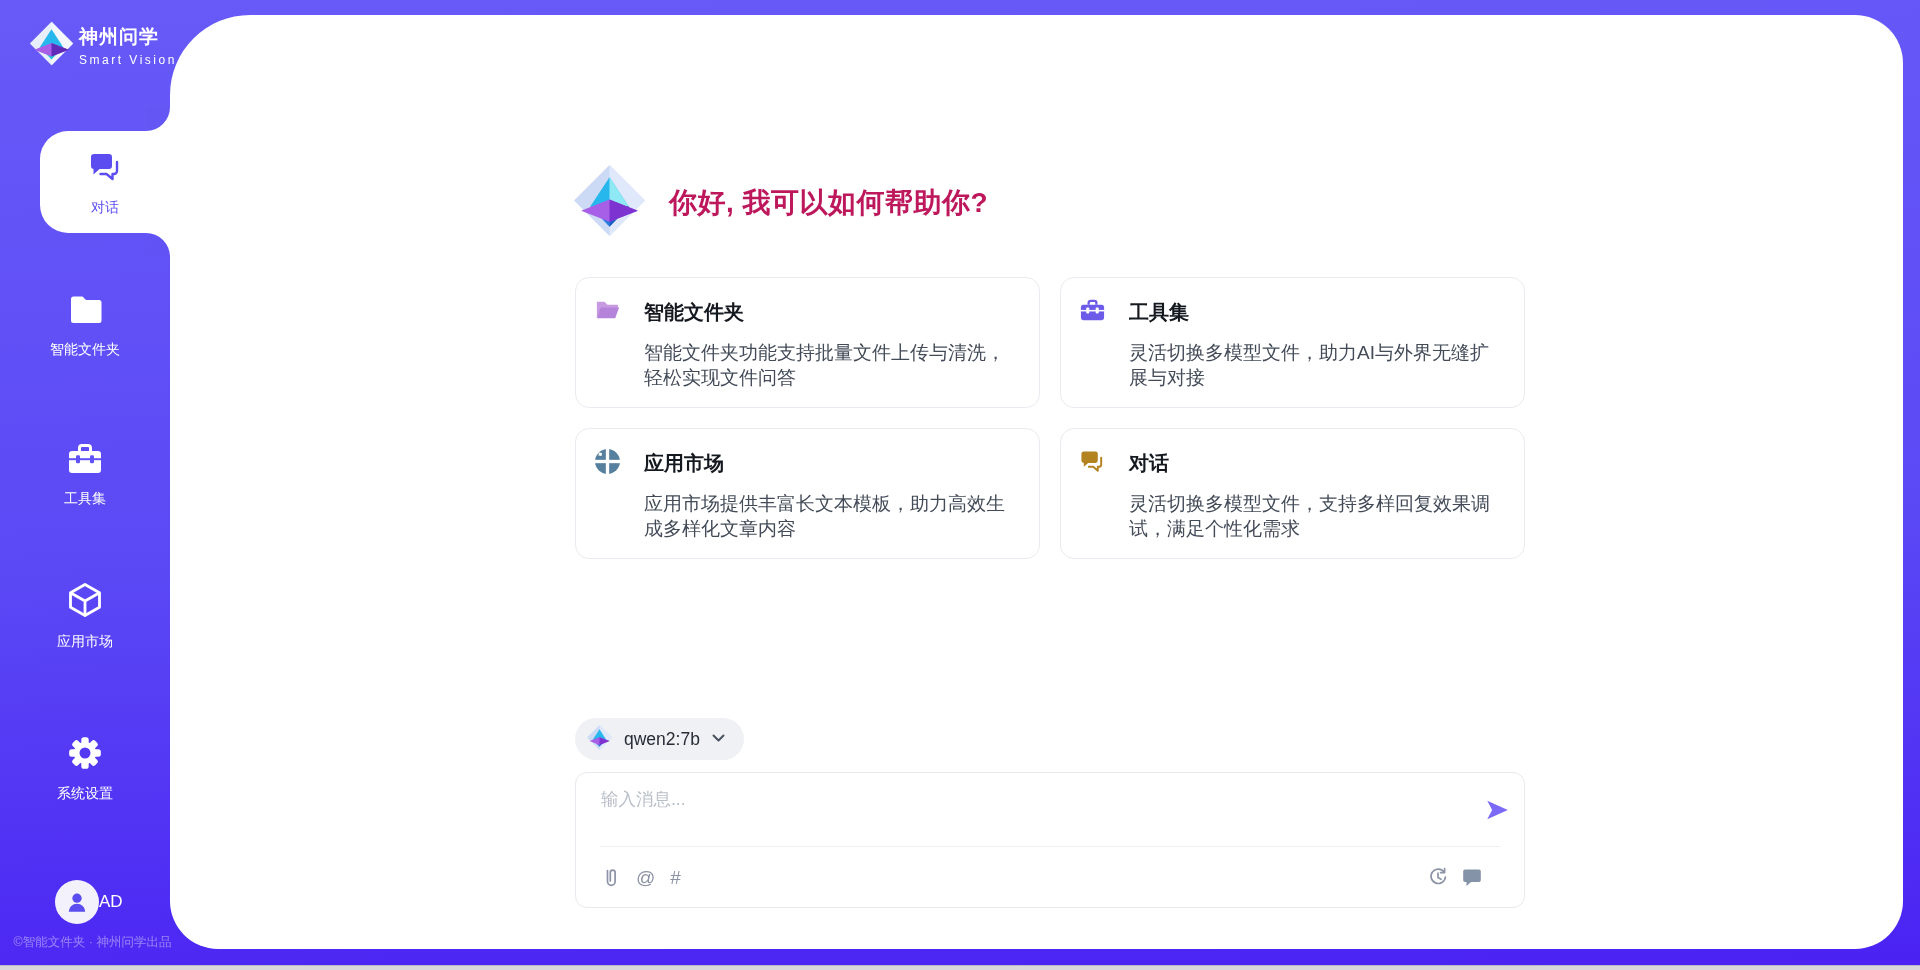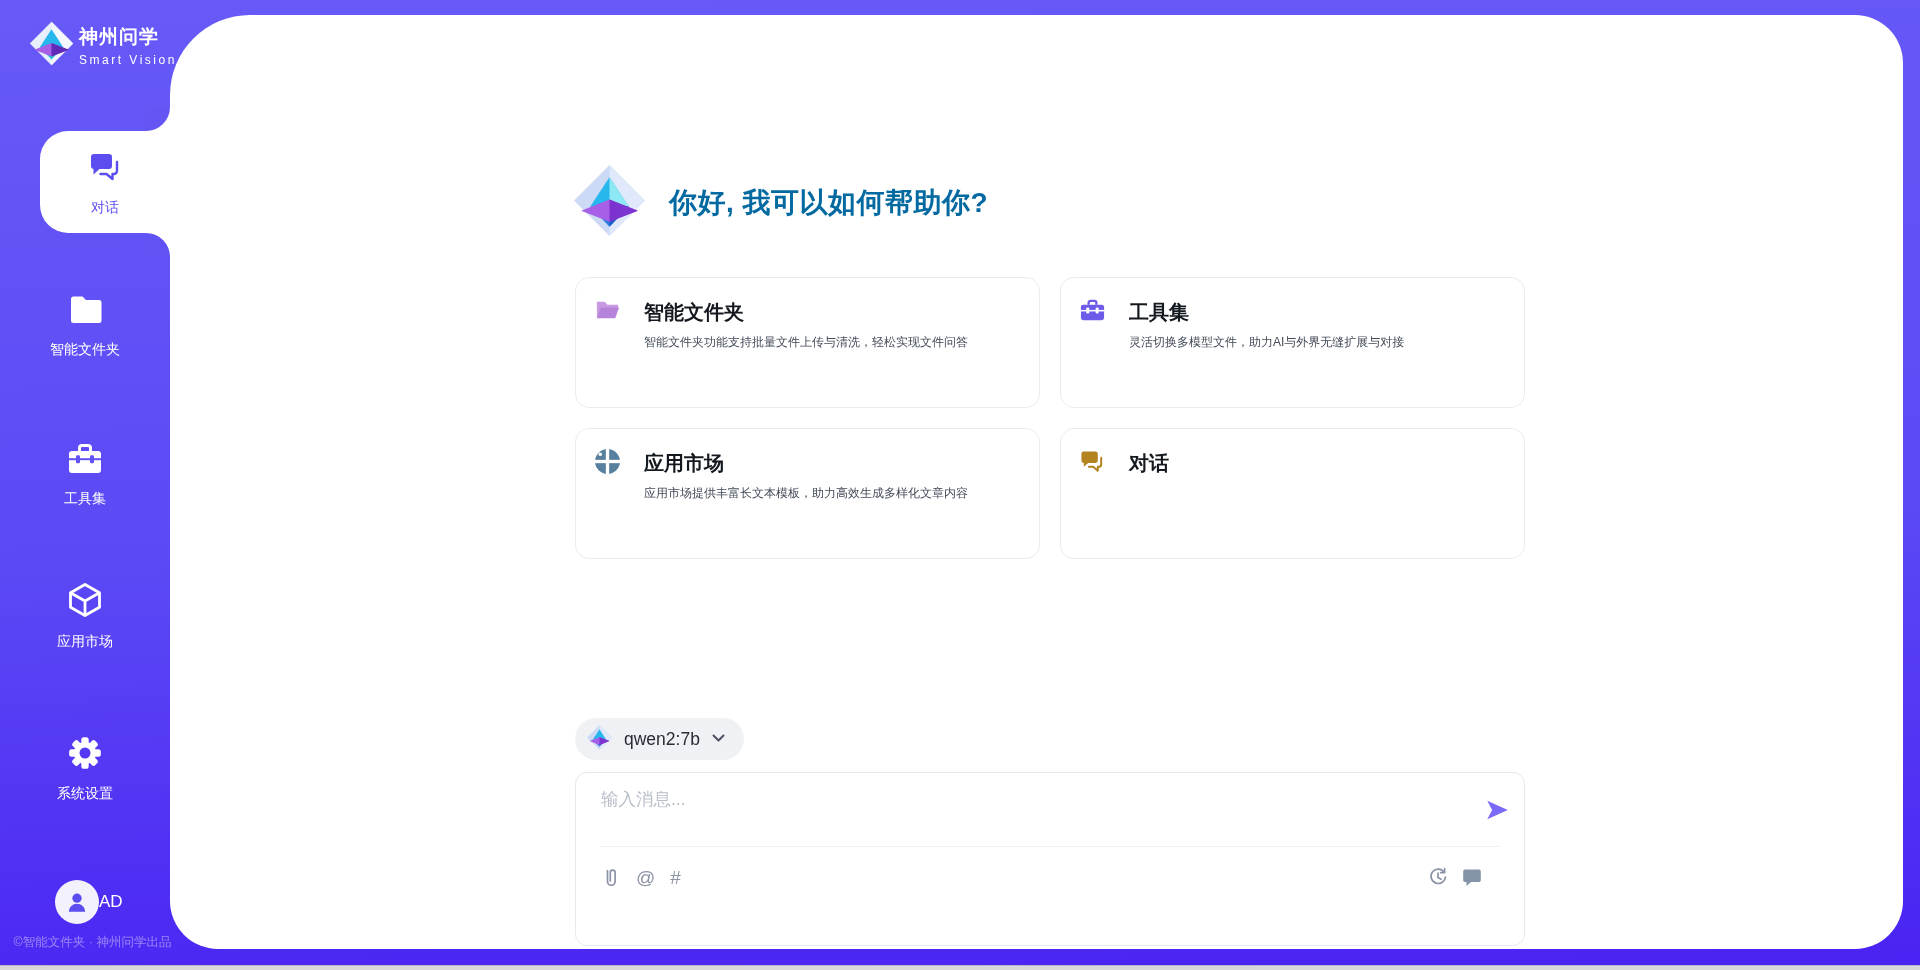--- a/index.html
+++ b/index.html
@@ -43,34 +43,34 @@
   .nav-folder { top:292px; } .nav-tools { top:440px; } .nav-apps { top:580px; } .nav-settings { top:734px; }
 
   .user-row { position:absolute; left:55px; top:880px; display:flex; align-items:center; gap:0; cursor:pointer; }
   .avatar { width:44px; height:44px; border-radius:50%; background:#f3f1fb; display:flex; align-items:center; justify-content:center; }
   .user-name { color:#fff; font-size:17px; }
   .copyright { position:absolute; left:0; top:934px; width:185px; text-align:center;
     color:rgba(255,255,255,.42); font-size:12.5px; }
 
   
   .greeting { position:absolute; left:401px; top:147px; display:flex; align-items:center; gap:21px; }
-  .greeting-title { font-size:28px; font-weight:bold; color:#0369a1; letter-spacing:.5px; }
+  .greeting-title { font-size:28px; font-weight:bold; color:#be185d; letter-spacing:.5px; }
 
   .cards { position:absolute; left:405px; top:262px; display:grid;
     grid-template-columns:465px 465px; grid-auto-rows:131px; gap:20px; }
   .card { border:1px solid #e9ebf0; border-radius:14px; background:#fff; padding:19px 24px 0 18px; cursor:pointer; }
   .card-head { display:flex; align-items:center; gap:23px; }
   .card-title { font-size:20px; font-weight:bold; color:#14181f; }
-  .card-desc { margin:2px 0 0 50px; font-size:12px; line-height:25px; color:#434b58; }
+  .card-desc { margin:12px 0 0 50px; font-size:19px; line-height:25px; color:#434b58; }
 
   .model-pill { position:absolute; left:405px; top:703px; height:42px; border-radius:21px;
     background:#eff1f5; display:inline-flex; align-items:center; gap:11px; padding:0 18px 0 11px; cursor:pointer;justify-content:center; }
   .model-name { font-size:17.5px; color:#272c36; }
 
-  .composer { position:absolute; left:405px; top:757px; width:950px; height:174px;
+  .composer { position:absolute; left:405px; top:757px; width:950px; height:136px;
     background:#fff; border:1px solid #e7e9ee; border-radius:12px; }
   .composer textarea {
     position:absolute; left:25px; top:14px; width:870px; height:56px;
     border:none; outline:none; resize:none; font-family:inherit;
     font-size:17.5px; color:#333; background:transparent;
   }
   .composer textarea::placeholder { color:#b9bfc9; }
   .send-btn { position:absolute; right:14px; top:24px; width:26px; height:26px; cursor:pointer; }
   .composer-divider { position:absolute; left:24px; right:24px; top:73px; height:1px; background:#edeff3; }
   .composer-tools { position:absolute; left:25px; top:94px; display:flex; align-items:center; gap:15px; }
@@ -150,20 +150,21 @@
     <div class="card">
       <div class="card-head">
         <span>
           <svg width="27" height="27" viewBox="0 0 28 28" style="color:#b2831f">
             <path d="M5 3.5 h12 a2.5 2.5 0 0 1 2.5 2.5 v7 a2.5 2.5 0 0 1 -2.5 2.5 H9.5 l-4.5 4 v-4 H5 a2.5 2.5 0 0 1 -2.5 -2.5 V6 A2.5 2.5 0 0 1 5 3.5 Z" fill="currentColor"></path>
             <path d="M23 10 v7 a2.5 2.5 0 0 1 -2.5 2.5 h-1 v4 l-4.8 -4 h-4.5" fill="none" stroke="currentColor" stroke-width="2" stroke-linecap="round" stroke-linejoin="round"></path>
           </svg>
         </span>
         <div class="card-title">对话</div>
       </div>
+      <div class="card-desc">灵活切换多模型文件，支持多样回复效果调试，满足个性化需求</div>
     </div>
   </div>
 
   <div class="model-pill">
     <span>
       <svg width="27" height="27" viewBox="0 0 76 76">
         <polygon points="38,3 73,38 38,73 3,38" fill="#ccdaf5"></polygon>
         <polygon points="38,3 73,38 38,73" fill="#dfe9fb"></polygon>
         <polygon points="38,15 57,44 19,44" fill="#27b7ec"></polygon>
         <polygon points="19,44 57,44 38,64" fill="#2a7ce0"></polygon>

